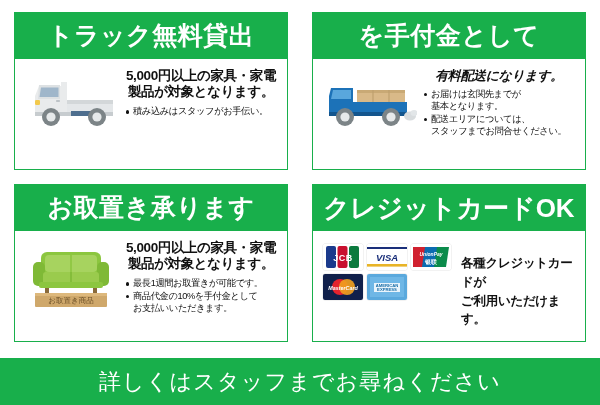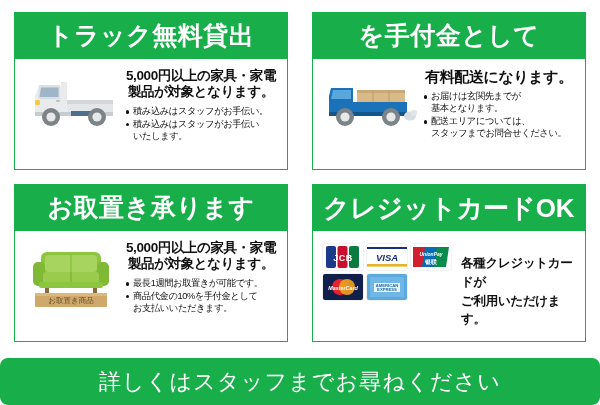--- a/index.html
+++ b/index.html
@@ -87,21 +87,21 @@
   .lead {
     font-size: 13.5px;
     font-weight: bold;
     line-height: 1.22;
     letter-spacing: -0.4px;
     color: #111111;
     margin: 2px 0 5px 0;
     white-space: pre-line;
     text-align: center;
   }
-  .lead.small { font-size: 15px; }
+  .lead.small { font-size: 13px; font-style: italic; }
 
   ul.notes {
     list-style: none;
     margin: 4px;
     padding: 0;
   }
   ul.notes li {
     position: relative;
     font-size: 9.3px;
     line-height: 1.28;
@@ -161,21 +161,20 @@
     height: 47px;
     background: #18AF4B;
     color: #ffffff;
     display: flex;
     align-items: center;
     justify-content: center;
     font-size: 22px;
     font-weight: normal;
     letter-spacing: 1.2px;
     white-space: nowrap;
-    border-radius: 8px;
   }
 
   svg { display: block; }
 </style>
 </head>
 <body>
 
 <div id="poster">
 
   <div class="panel-grid">
@@ -207,22 +206,20 @@
             <circle cx="24" cy="45" r="4.6" fill="#E6E9EA"></circle>
             <circle cx="70" cy="45" r="9" fill="#7C8487"></circle>
             <circle cx="70" cy="45" r="4.6" fill="#E6E9EA"></circle>
           </svg>
         </div>
         <div class="copy">
           <div class="lead">5,000円以上の家具・家電
 製品が対象となります。</div>
           <ul class="notes">
             <li>積み込みはスタッフがお手伝い。</li>
-            <li>積み込みはスタッフがお手伝い
-いたします。</li>
           </ul>
         </div>
       </div>
     </div>
 
     <div class="panel">
       <div class="panel-header">を手付金として</div>
       <div class="panel-body">
         <div class="art">
           <svg width="96" height="60" viewBox="0 0 96 60" aria-hidden="true">

